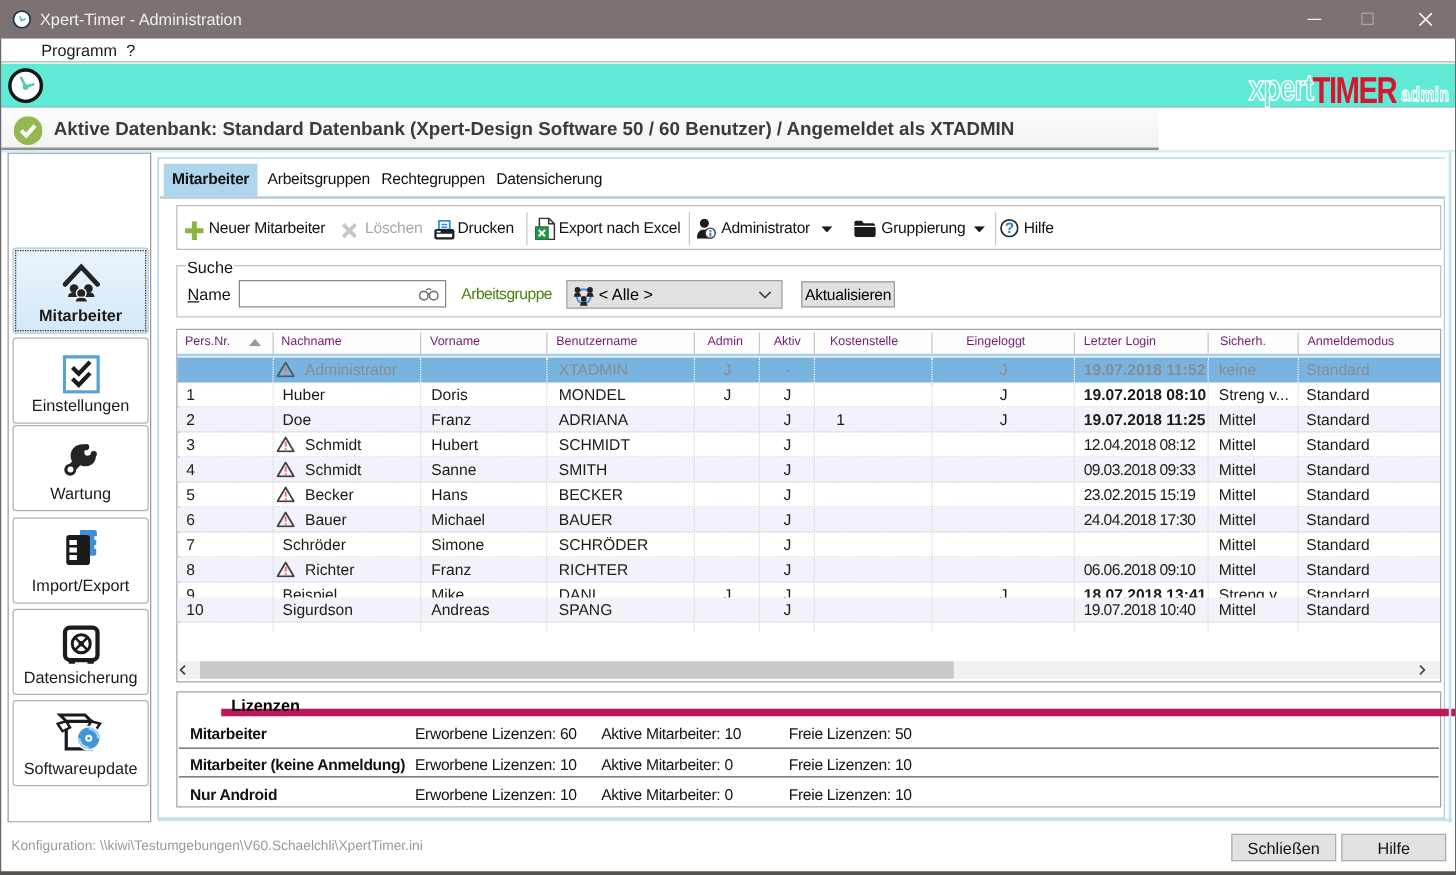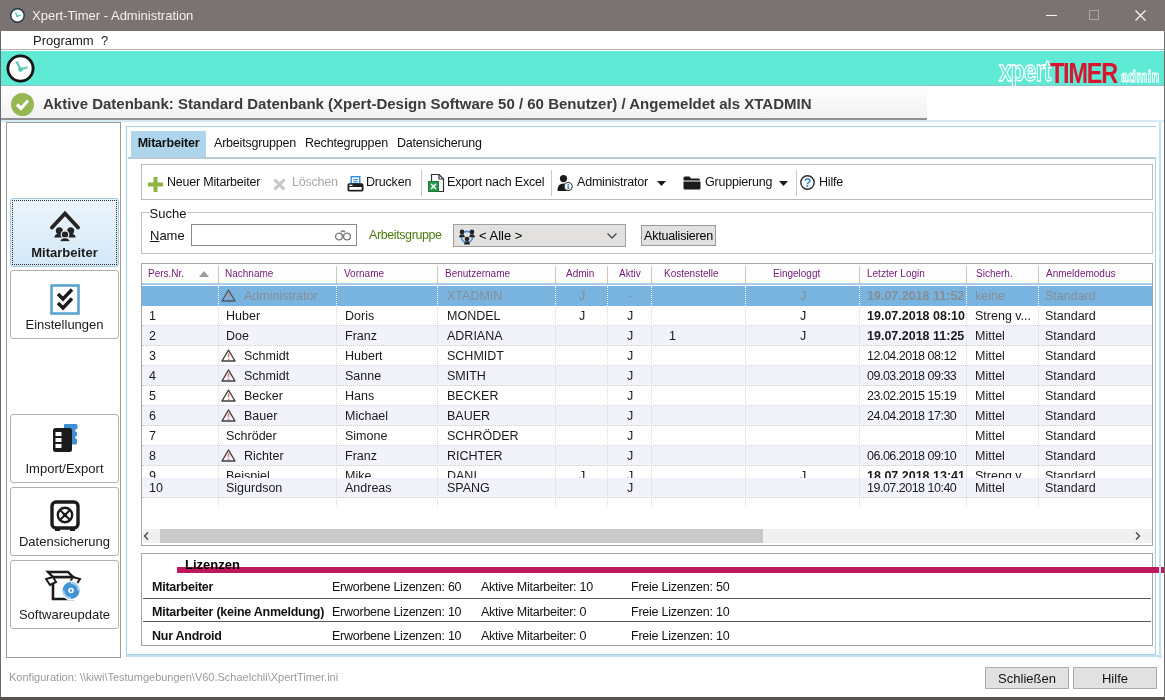--- a/index.html
+++ b/index.html
@@ -139,20 +139,31 @@
     </svg></div>
     <div class="lbl">Mitarbeiter</div>
   </div>
   <div class="sbtn" id="sb3" style="top:147px">
     <div class="ic"><svg width="30" height="31" viewBox="0 0 30 31" style="display:inline">
       <rect x="1.5" y="1.5" width="27" height="28" fill="#fff" stroke="#5ba3cf" stroke-width="2.6"></rect>
       <path d="M8 10 L13 15 L22 5.5" stroke="#1b1b1b" stroke-width="3.4" fill="none"></path>
       <path d="M8 19 L13 24 L22 14.5" stroke="#1b1b1b" stroke-width="3.4" fill="none"></path>
     </svg></div>
     <div class="lbl">Einstellungen</div>
+  </div>
+  <div class="sbtn" id="sb4" style="top:217px">
+    <div class="ic" style="top:11px"><svg width="30" height="30" viewBox="0 0 30 30" style="display:inline" overflow="visible">
+      <path d="M8 17.5 C5 13 6.5 6.5 12 4.2 C15 3 17.8 3 20.3 4.3 L17.8 8.6 C16.6 11.3 18.6 13.4 21.4 12.2 L25.8 9.7 C27.4 12.6 26.8 16.6 24 19 C21 21.5 16.5 21.7 13.8 19.8 Z" fill="#242424"></path>
+      <circle cx="18.9" cy="5.6" r="2.5" fill="#242424"></circle>
+      <circle cx="25" cy="11.2" r="2.5" fill="#242424"></circle>
+      <path d="M6.2 23.8 L12.5 17" stroke="#242424" stroke-width="6.8" stroke-linecap="round"></path>
+      <circle cx="6.2" cy="23.8" r="4.8" fill="#242424"></circle>
+      <circle cx="6.4" cy="23.6" r="2.4" fill="#fff"></circle>
+    </svg></div>
+    <div class="lbl">Wartung</div>
   </div>
   <div class="sbtn" id="sb5" style="top:291px">
     <div class="ic" style="top:9px"><svg width="28" height="28" viewBox="0 0 28 28" style="display:inline">
       <path d="M13 1 Q13 0 14 0 L25 0 Q26.5 0 26.5 1.5 L26.5 5 L24.5 5 L24.5 8 L26 8 L26 12 L24.5 12 L24.5 15 L26 15 L26 19 Q26 20.5 24.5 20.5 L13 20.5 Z" fill="#3f8fd4"></path>
       <rect x="2" y="4" width="19" height="24" rx="2.5" fill="#1b1b1b"></rect>
       <rect x="4.5" y="8" width="6" height="4" fill="#fff"></rect>
       <rect x="4.5" y="14" width="6" height="4" fill="#fff"></rect>
       <rect x="4.5" y="20" width="6" height="4" fill="#fff"></rect>
     </svg></div>
     <div class="lbl">Import/Export</div>

